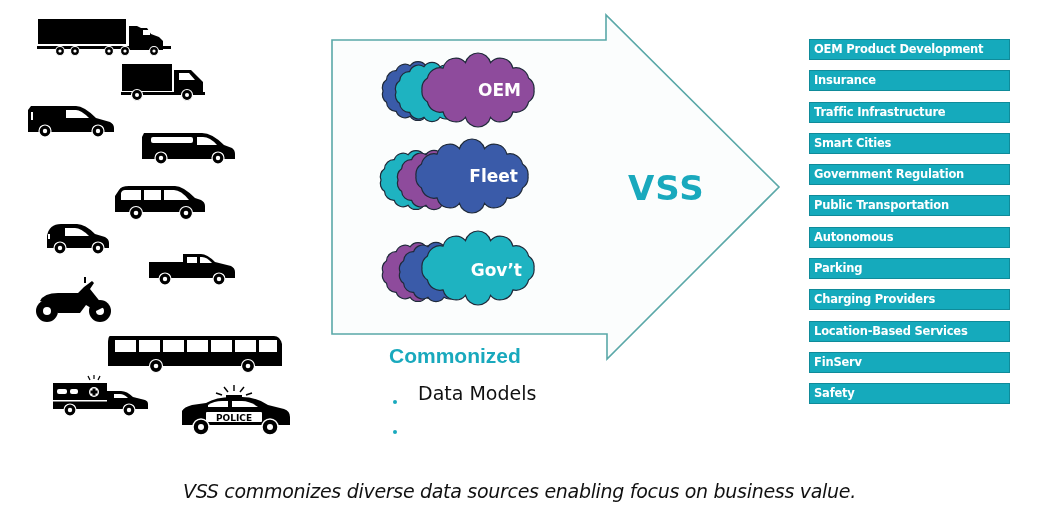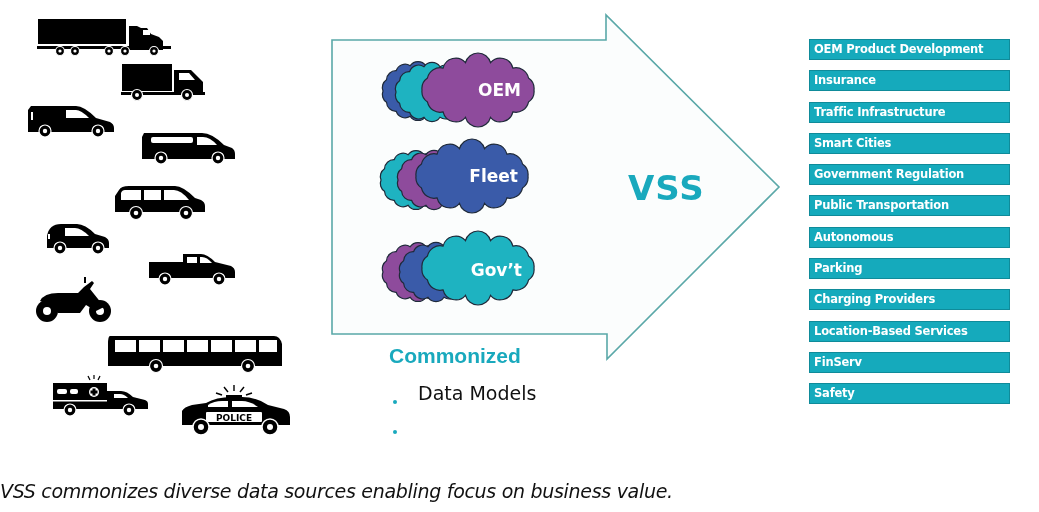--- a/index.html
+++ b/index.html
@@ -8,21 +8,21 @@
   svg.vehicle { position: absolute; overflow: visible; }
   #arrow-svg { position: absolute; left: 0; top: 0; width: 1039px; height: 512px; }
   .cloud-label { position: absolute; color: #ffffff; font-weight: bold; font-size: 17px; text-align: right; width: 100px; font-family: "DejaVu Sans", sans-serif; }
   .vss-label { position: absolute; left: 628px; top: 168px; color: #19a9bd; font-size: 34px; font-weight: bold; letter-spacing: 1px; font-family: "DejaVu Sans", sans-serif; }
   .commonized { position: absolute; left: 389px; top: 344px; color: #19a9bd; font-weight: bold; font-size: 21px; font-family: Liberation Sans, sans-serif; }
   .bullet-list { position: absolute; left: 389px; top: 374px; margin: 0; padding: 0; list-style: none; }
   .bullet-item { height: 30px; font-size: 19px; color: #111111; display: flex; align-items: flex-end; font-family: "DejaVu Sans", sans-serif; }
   .bullet-dot { display: inline-block; width: 4px; height: 4px; border-radius: 50%; background: #19a9bd; margin-left: 4px; margin-right: 21px; }
   .usecase-list { position: absolute; left: 809px; top: 39px; width: 201px; }
   .usecase { height: 21px; margin-bottom: 10.3px; background: #15aabc; border: 1px solid #0f8b9a; box-sizing: border-box; color: #ffffff; font-weight: bold; font-size: 11.5px; line-height: 19px; padding-left: 4px; white-space: nowrap; overflow: hidden; font-family: "DejaVu Sans", sans-serif; letter-spacing: -0.2px; }
-  .caption { position: absolute; left: 0; width: 1039px; top: 480px; font-style: italic; font-size: 19px; color: #111111; font-family: "DejaVu Sans", sans-serif; letter-spacing: -0.3px; }
+  .caption { position: absolute; left: 0; width: 1039px; top: 480px; text-align: center; font-style: italic; font-size: 19px; color: #111111; font-family: "DejaVu Sans", sans-serif; letter-spacing: -0.3px; }
 </style>
 </head>
 <body>
 
 <svg id="arrow-svg" viewBox="0 0 1039 512">
   <path d="M332,40 L606,40 L606,15 L779,187 L607,359 L607,334 L332,334 Z" fill="#fbfdfd" stroke="#5aa8a8" stroke-width="1.6"></path>
 </svg>
 
 <svg class="vehicle" style="left:37px;top:18px" width="135" height="38" viewBox="0 0 135 38">
   <rect x="1" y="1" width="88" height="25" fill="#000"></rect>

